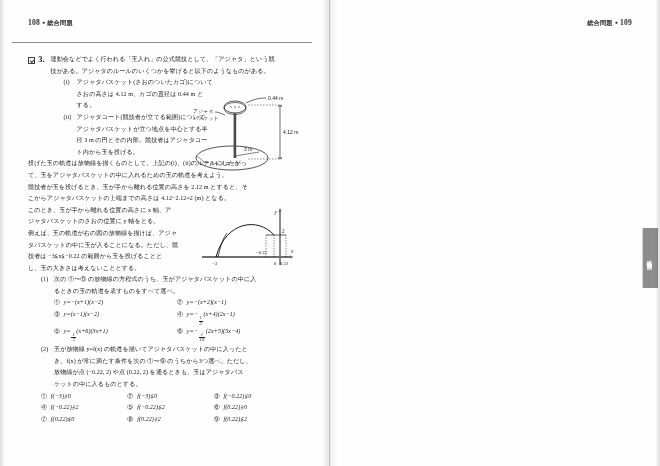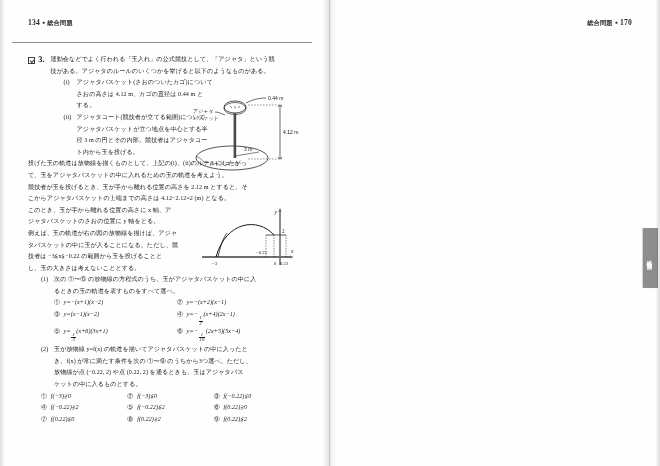--- a/index.html
+++ b/index.html
@@ -209,21 +209,21 @@
   }
 </style>
 </head>
 <body>
 
 <div class="spread">
 
   <div class="page page-left">
 
     <div class="runhead runhead-left">
-      <span class="pnum">134</span><span class="dot">●</span><span>総合問題</span>
+      <span class="pnum">108</span><span class="dot">●</span><span>総合問題</span>
     </div>
     <div class="rule rule-left"></div>
 
     <div class="col col-left">
 
       <div class="prob">
         <div class="prob-head">
           <div class="chk"></div>
           <div class="prob-num">3.</div>
           <div class="prob-body">
@@ -413,21 +413,21 @@
               <span class="mathit eqslot">f(0.22)≦2</span>
             </div>
         </div>
       </div>
     </div>
   </div>
 
   <div class="page page-right">
 
     <div class="runhead runhead-right">
-      <span>総合問題</span><span class="dot">●</span><span class="pnum">170</span>
+      <span>総合問題</span><span class="dot">●</span><span class="pnum">109</span>
     </div>
 
     <div class="thumbtab">
       <span>総合問題</span>
     </div>
   </div>
 
   <div class="gutter-shadow"></div>
   <div class="edge-shadow-l"></div>
   <div class="edge-shadow-r"></div>

